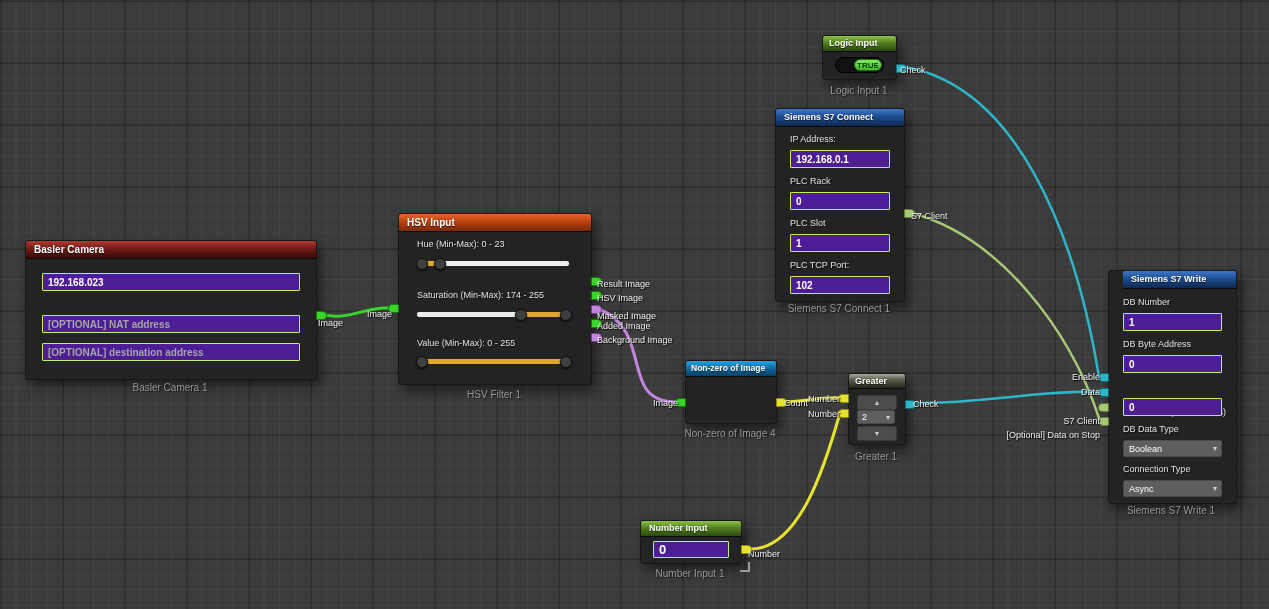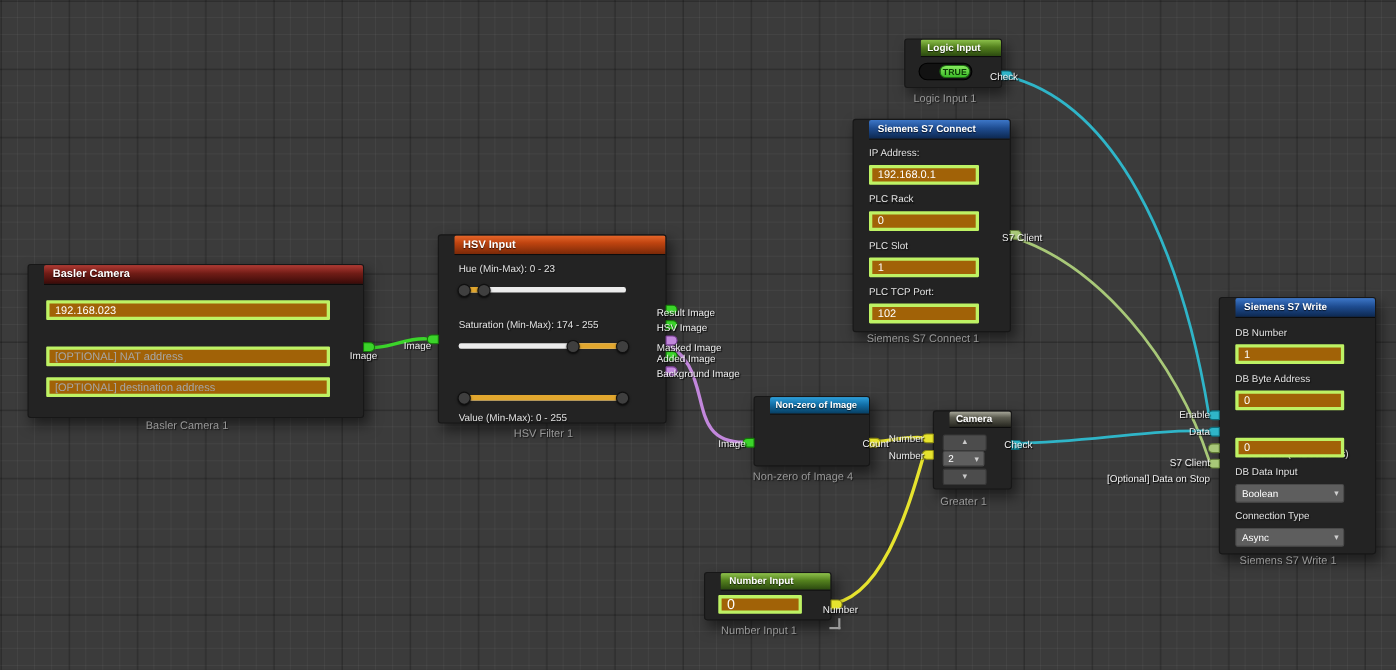--- a/index.html
+++ b/index.html
@@ -7,21 +7,21 @@
     font-family:"Liberation Sans", sans-serif;
     background-color:#3b3b3b;
     background-image:
       linear-gradient(rgba(0,0,0,0.22) 2px, transparent 2px),
       linear-gradient(90deg, rgba(0,0,0,0.22) 2px, transparent 2px),
       linear-gradient(rgba(255,255,255,0.045) 1px, transparent 1px),
       linear-gradient(90deg, rgba(255,255,255,0.045) 1px, transparent 1px);
     background-size:62px 62px,62px 62px,15.5px 15.5px,15.5px 15.5px;}
   .wires{position:absolute;left:0;top:0;z-index:1;}
   .node{position:absolute;background:#232323;border:1px solid #171717;border-radius:3px;
-    box-shadow:4px 6px 12px rgba(0,0,0,0.5);z-index:2;padding-left:14px;}
+    box-shadow:4px 6px 12px rgba(0,0,0,0.5);z-index:2;}
   .node-header{height:17px;line-height:17px;padding:0 8px;font-size:10px;font-weight:bold;color:#fff;
     border-radius:2px 2px 0 0;text-shadow:0 1px 1px rgba(0,0,0,0.7);border-bottom:1px solid #0a0a0a;
     white-space:nowrap;overflow:hidden;}
   .hdr-red{background:linear-gradient(#b03a33,#701c16 45%,#390b09);}
   .hdr-orange{background:linear-gradient(#e8672a,#bf4410 40%,#7a2908);}
   .hdr-green{background:linear-gradient(#8dc14b,#54811e 45%,#2b4910);}
   .hdr-blue{background:linear-gradient(#3d77c8,#1e4c90 45%,#0d2850);}
   .hdr-cyan{background:linear-gradient(#2da0dc,#1270a8 45%,#073e62);}
   .hdr-gray{background:linear-gradient(#a9a99b,#5c5c50 40%,#26261f);}
   .caption{position:absolute;color:#989898;font-size:10px;white-space:nowrap;z-index:2;
@@ -32,22 +32,22 @@
   .p-green{background:#3bd42a;border:1px solid #157808;}
   .p-purple{background:#c287dc;border:1px solid #7a3f96;}
   .p-yellow{background:#e6e32e;border:1px solid #8f8c10;}
   .p-cyan{background:#2fb5c8;border:1px solid #0e6a78;}
   .p-olive{background:#a8c878;border:1px solid #5f7a34;}
   .plabel{position:absolute;font-size:9px;color:#efefef;text-shadow:1px 1px 1px #000;
     white-space:nowrap;z-index:4;}
   .ralign{transform:translateX(-100%);}
   .flabel{position:absolute;font-size:9px;color:#e2e2e2;white-space:nowrap;
     text-shadow:1px 1px 1px rgba(0,0,0,0.6);}
-  .field{position:absolute;background:#a16207;border:3px solid #bef264;color:#fff;font-size:10px;
-    height:18px;padding:0 5px;box-sizing:border-box;border-radius:1px;outline:none;}
+  .field{position:absolute;background:#4c1d95;border:1px solid #bef264;color:#fff;font-size:10px;
+    height:18px;padding:0 5px;box-sizing:border-box;border-radius:1px;outline:none;font-weight:bold;}
   .field::placeholder{color:#a6a6a6;}
   .selectbox{position:absolute;background:#5e5e5e;border:1px solid #4a4a4a;color:#fff;font-size:9px;
     height:17px;line-height:16px;padding:0 5px;border-radius:2px;box-sizing:border-box;cursor:pointer;}
   .selectbox .chev{position:absolute;right:4px;top:0;font-size:8px;color:#cfcfcf;}
   .slider{position:absolute;height:5px;border-radius:2px;background:#ececec;}
   .sl-fill{position:absolute;height:5px;border-radius:2px;background:#e2a72e;top:0;}
   .knob{position:absolute;width:10px;height:10px;border-radius:50%;background:#3f3f3f;
     border:1px solid #101010;top:-3px;box-shadow:0 1px 2px rgba(0,0,0,0.7);}
   .gbtn{position:absolute;left:8px;width:38px;height:13px;background:#4c4c4c;border:1px solid #383838;
     border-radius:2px;color:#c9c9c9;font-size:7px;text-align:center;line-height:13px;cursor:pointer;}
@@ -91,21 +91,21 @@
       <span class="sl-fill" style="left:4px;width:18px;"></span>
       <span class="knob" style="left:-1px;"></span>
       <span class="knob" style="left:17px;"></span>
     </div>
     <span class="flabel" style="left:18px;top:76px;">Saturation (Min-Max): 174 - 255</span>
     <div class="slider" style="left:18px;top:98px;width:152px;">
       <span class="sl-fill" style="left:104px;width:48px;"></span>
       <span class="knob" style="left:98px;"></span>
       <span class="knob" style="left:143px;"></span>
     </div>
-    <span class="flabel" style="left:18px;top:124px;margin-top:37px;">Value (Min-Max): 0 - 255</span>
+    <span class="flabel" style="left:18px;top:124px;">Value (Min-Max): 0 - 255</span>
     <div class="slider" style="left:18px;top:145px;width:152px;">
       <span class="sl-fill" style="left:0;width:152px;"></span>
       <span class="knob" style="left:-1px;"></span>
       <span class="knob" style="left:143px;"></span>
     </div>
     <span class="port in p-green" style="top:90px;"></span>
     <span class="port out p-green" style="top:63px;"></span>
     <span class="port out p-green" style="top:77px;"></span>
     <span class="port out p-purple" style="top:91px;"></span>
     <span class="port out p-green" style="top:105px;"></span>
@@ -147,21 +147,21 @@
   <div class="node" style="left:685px;top:360px;width:90px;height:62px;">
     <div class="node-header hdr-cyan" style="height:15px;line-height:15px;font-size:8.5px;padding:0 5px;">Non-zero of Image</div>
     <span class="port in p-green" style="top:37px;"></span>
     <span class="port out p-yellow" style="top:37px;"></span>
   </div>
   <span class="caption" style="left:730px;top:428px;">Non-zero of Image 4</span>
   <span class="plabel ralign" style="left:678px;top:398px;">Image</span>
   <span class="plabel" style="left:784px;top:398px;">Count</span>
 
   <div class="node" style="left:848px;top:373px;width:56px;height:70px;">
-    <div class="node-header hdr-gray" style="height:14px;line-height:14px;font-size:9px;padding:0 6px;">Camera</div>
+    <div class="node-header hdr-gray" style="height:14px;line-height:14px;font-size:9px;padding:0 6px;">Greater</div>
     <div class="gbtn" style="top:21px;">
       <span>▲</span>
     </div>
     <div class="selectbox" style="left:8px;top:36px;width:38px;height:14px;line-height:13px;font-size:9px;padding:0 4px;">
       <span>2</span>
       <span class="chev">▾</span>
     </div>
     <div class="gbtn" style="top:52px;">
       <span>▼</span>
     </div>
@@ -177,28 +177,28 @@
   <div class="node" style="left:640px;top:520px;width:100px;height:42px;">
     <div class="node-header hdr-green" style="height:15px;line-height:15px;font-size:9px;">Number Input</div>
     <input class="field" style="left: 12px; top: 20px; width: 76px; height: 17px; font-size: 13px;" value="0">
     <span class="port out p-yellow" style="top:24px;"></span>
     <span class="resize-handle" style="right:-9px;bottom:-9px;"></span>
   </div>
   <span class="caption" style="left:690px;top:568px;">Number Input 1</span>
   <span class="plabel" style="left:748px;top:549px;">Number</span>
 
   <div class="node" style="left:1108px;top:270px;width:127px;height:232px;">
-    <div class="node-header hdr-blue" style="font-size:9px;">Siemens S7 Write</div>
+    <div class="node-header hdr-blue" style="font-size:9px;margin-left:14px;">Siemens S7 Write</div>
     <span class="flabel" style="left:14px;top:26px;">DB Number</span>
     <input class="field" style="left: 14px; top: 42px; width: 99px;" value="1">
     <span class="flabel" style="left:14px;top:68px;">DB Byte Address</span>
     <input class="field" style="left: 14px; top: 84px; width: 99px;" value="0">
     <span class="flabel" style="left:14px;top:96px;margin-top:40px;">Bit Position (for booleans)</span>
     <input class="field" style="left: 14px; top: 127px; width: 99px;" value="0">
-    <span class="flabel" style="left:14px;top:153px;">DB Data Input</span>
+    <span class="flabel" style="left:14px;top:153px;">DB Data Type</span>
     <div class="selectbox" style="left:14px;top:169px;width:99px;">
       <span>Boolean</span>
       <span class="chev">▾</span>
     </div>
     <span class="flabel" style="left:14px;top:193px;">Connection Type</span>
     <div class="selectbox" style="left:14px;top:209px;width:99px;">
       <span>Async</span>
       <span class="chev">▾</span>
     </div>
     <span class="port in p-cyan" style="top:102px;"></span>

